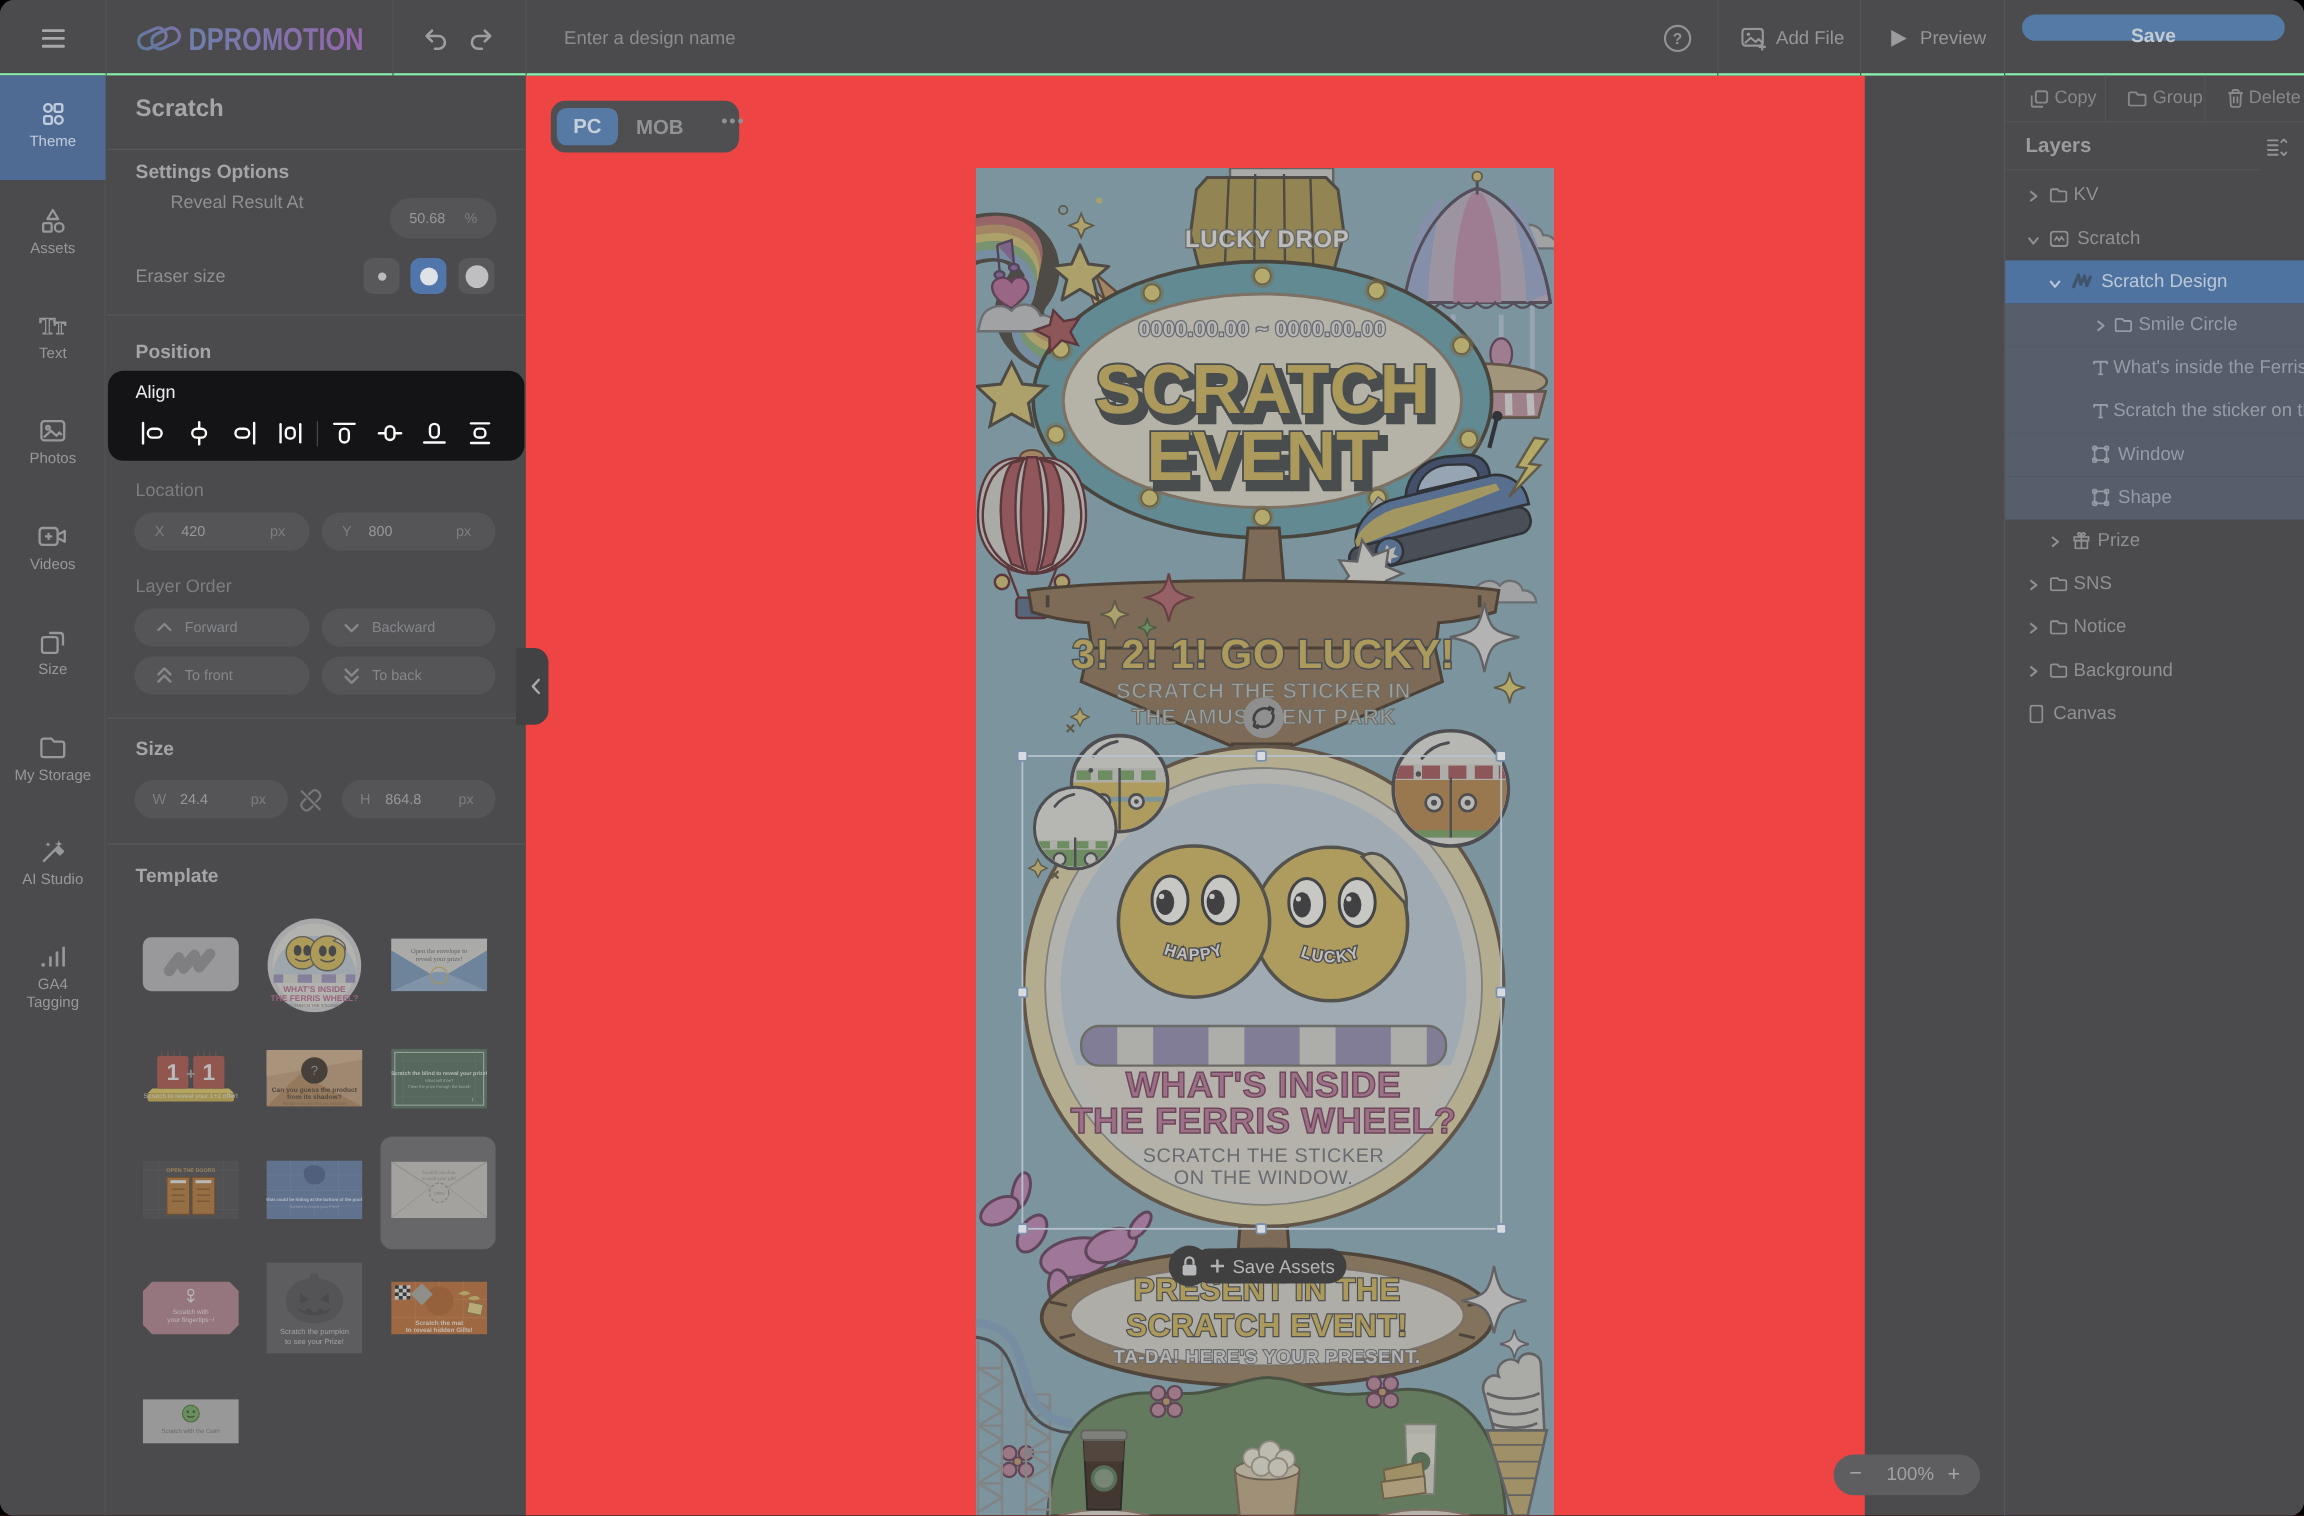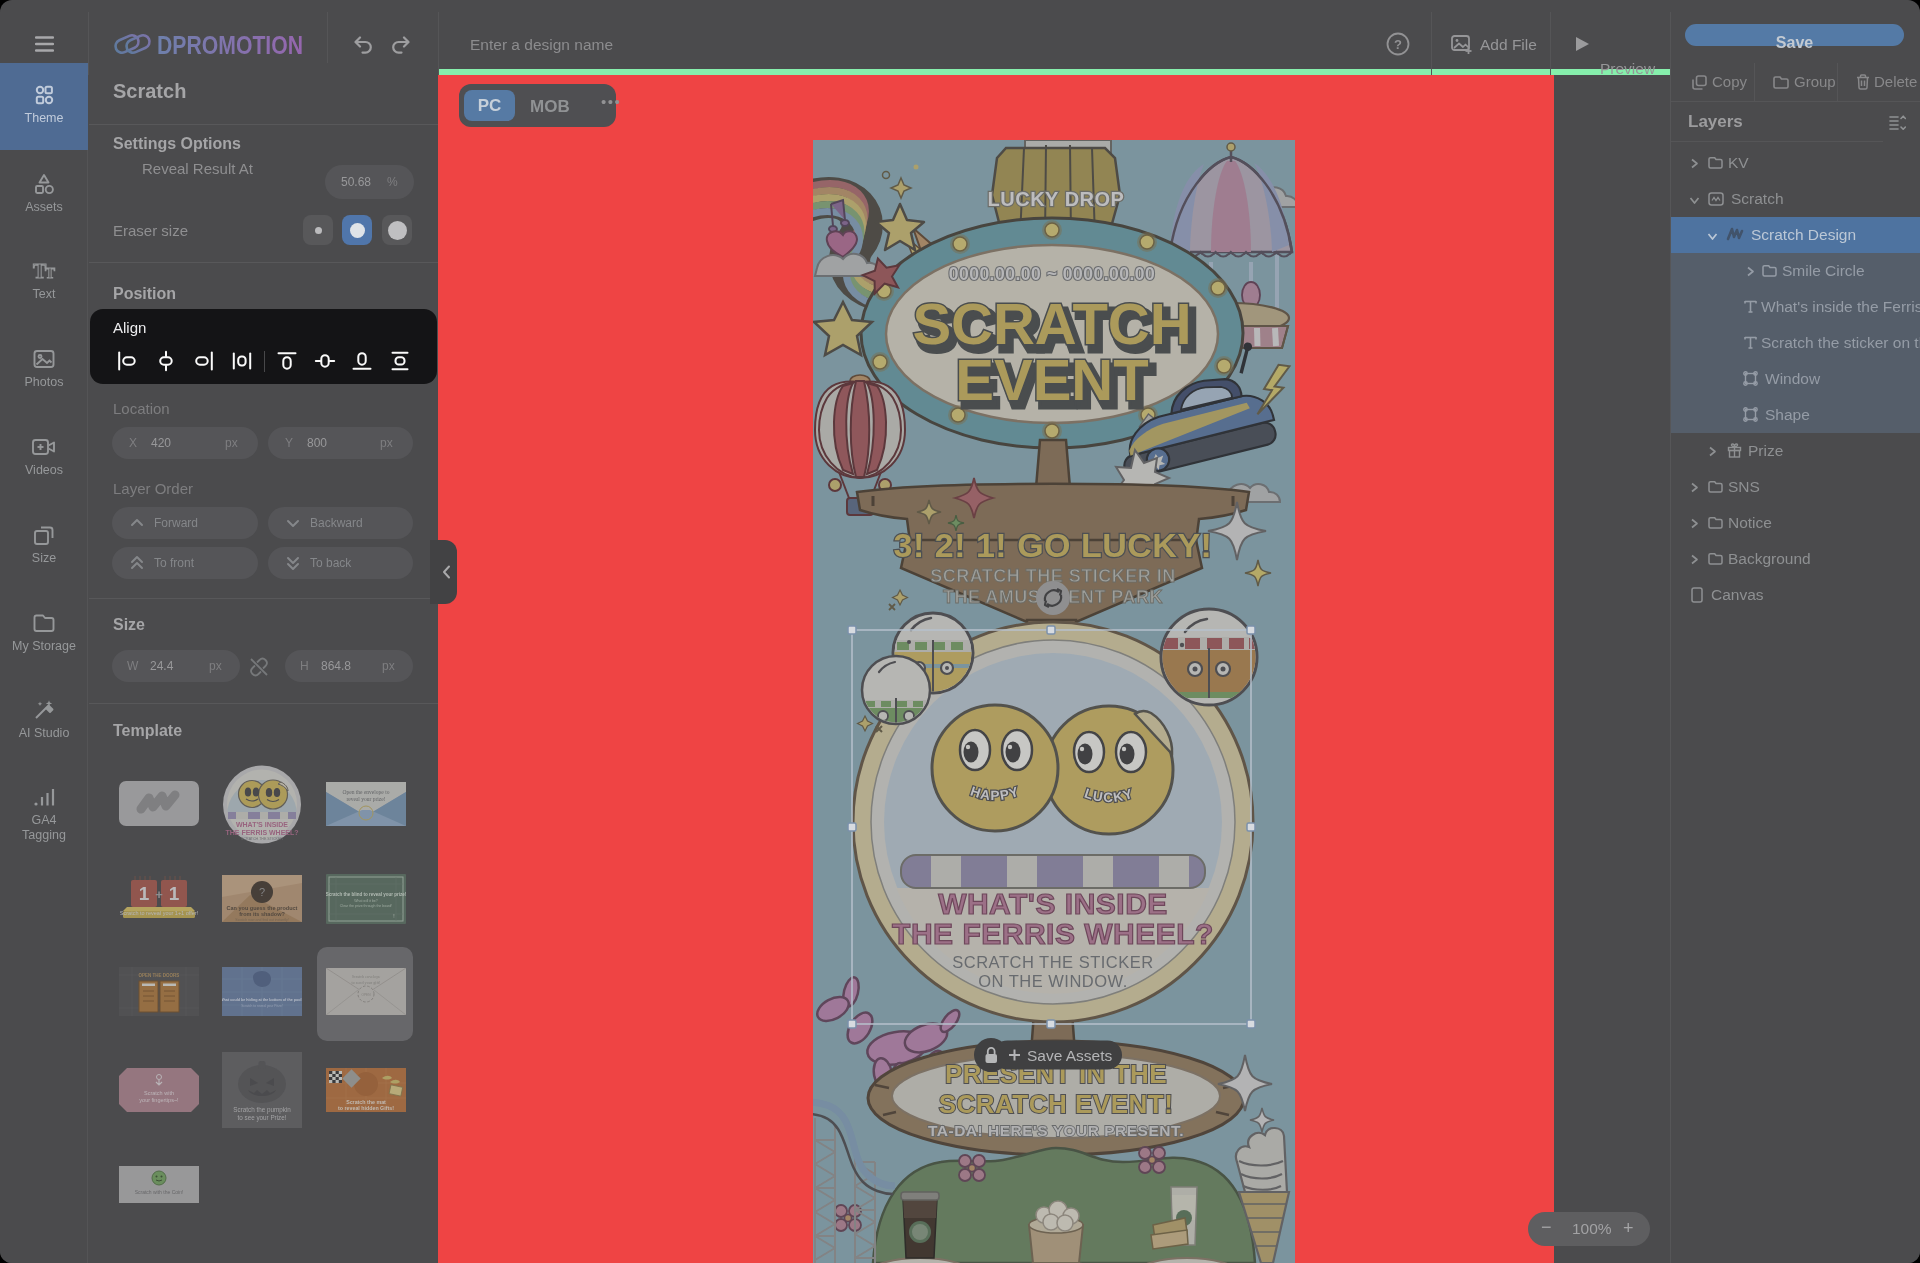--- a/index.html
+++ b/index.html
@@ -2,21 +2,21 @@
 <html><head>
 <meta charset="utf-8">
 <style>
   * { margin:0; padding:0; box-sizing:border-box; }
   html,body { width:1920px; height:1263px; background:#000; overflow:hidden; }
   body { font-family:"Liberation Sans", sans-serif; }
   .app { position:absolute; left:0; top:0; width:1920px; height:1263px; background:#4b4b4d; border-radius:12px; overflow:hidden; }
   .abs { position:absolute; }
 
   
-  .topbar { position:absolute; left:0; top:12px; width:1920px; height:63px; background:#4b4b4d; border-bottom:6px solid #86efac; }
+  .topbar { position:absolute; left:0; top:0; width:1920px; height:63px; background:#4b4b4d; border-bottom:2px solid #86efac; }
   .tsep { position:absolute; top:0; width:1px; height:63px; background:#555557; }
 
   
   .rail { position:absolute; left:0; top:63px; width:88px; height:1200px; background:#4b4b4d; border-right:1px solid #545456; }
   .railitem { position:absolute; left:0; width:88px; text-align:center; color:#96989a; font-size:12.5px; }
   .railitem svg { display:block; margin:0 auto 4px auto; }
   .railsel { position:absolute; left:0; top:0; width:88px; height:87px; background:#4f6b93; }
   .railsel .railitem { color:#c0cbdb; }
 
   
@@ -557,21 +557,21 @@
       <path d="M3 13 L8 8.5 L12 12 L14.5 9.5 L18 13" fill="none" stroke="#969698" stroke-width="1.7" stroke-linejoin="round"></path>
       <line x1="17.5" y1="13" x2="17.5" y2="19" stroke="#969698" stroke-width="1.8"></line>
       <line x1="14.5" y1="16" x2="20.5" y2="16" stroke="#969698" stroke-width="1.8"></line>
     </svg>
     <div class="abs" style="left:1480px;top:24px;font-size:15.5px;color:#969698;">Add File</div>
     <div class="tsep" style="left:1550px"></div>
 
     <svg class="abs" style="left:1574px;top:24px" width="17" height="16" viewBox="0 0 17 16">
       <path d="M2 1 L15 8 L2 15 Z" fill="#9b9b9d"></path>
     </svg>
-    <div class="abs" style="left:1600px;top:24px;font-size:15.5px;color:#969698;margin-top:24px;">Preview</div>
+    <div class="abs" style="left:1600px;top:24px;font-size:15.5px;color:#969698;">Preview</div>
     <div class="tsep" style="left:1670px"></div>
 
     <div class="abs" style="left:1685px;top:12px;width:219px;height:22px;border-radius:19px;background:#547aa6;color:#c3cad2;font-size:16px;font-weight:bold;text-align:center;line-height:38px;">Save</div>
   </div>
   <div class="rail" id="rail">
     <div class="railsel">
       <div class="railitem" style="top:20px;">
         <svg width="24" height="24" viewBox="0 0 24 24" fill="none" stroke="#c0cbdb" stroke-width="2">
           <circle cx="8" cy="7" r="3.2"></circle>
             <rect x="13.5" y="3.8" width="6.4" height="6.4" rx="1.5"></rect>

